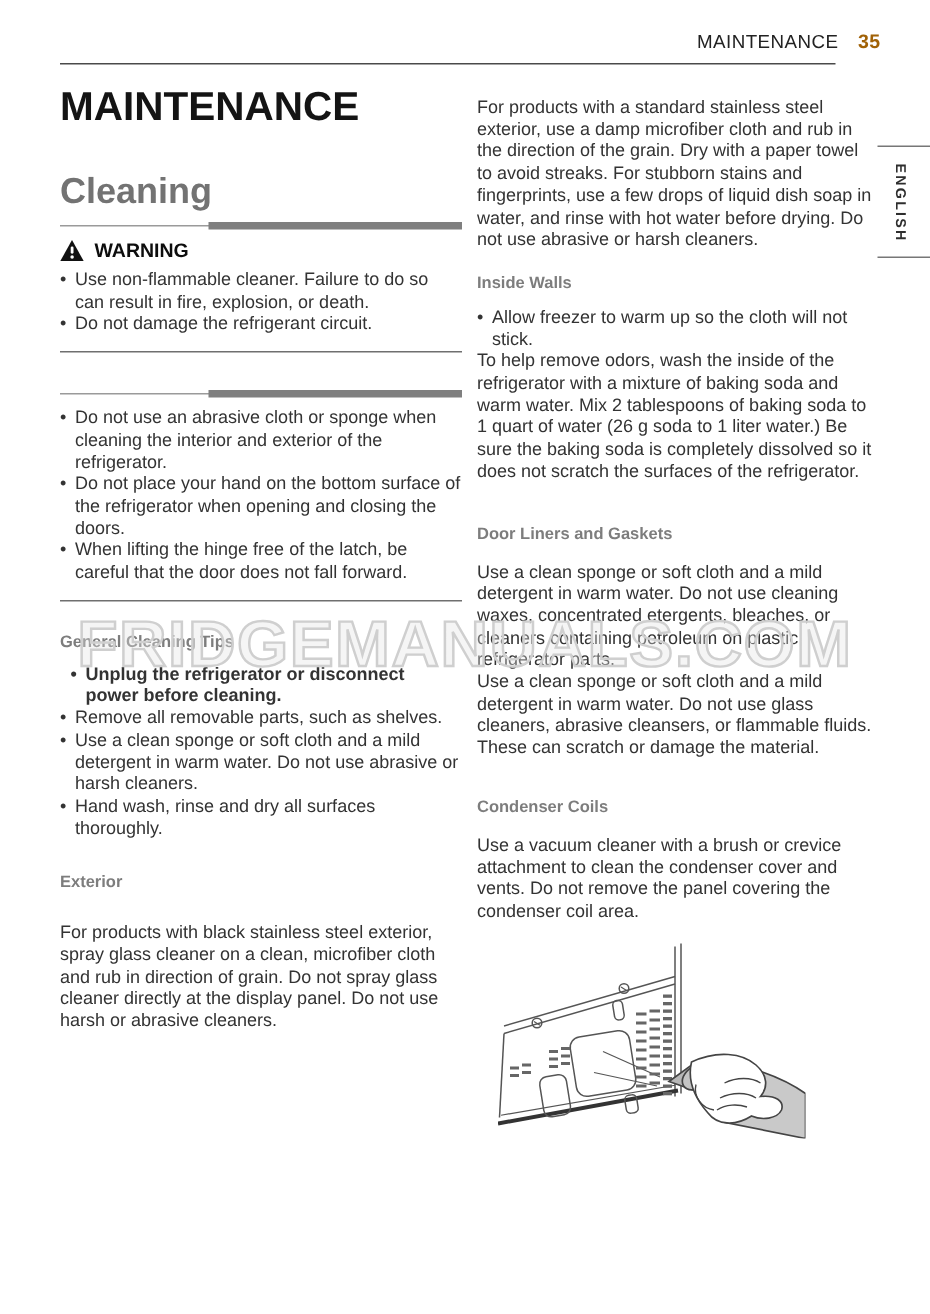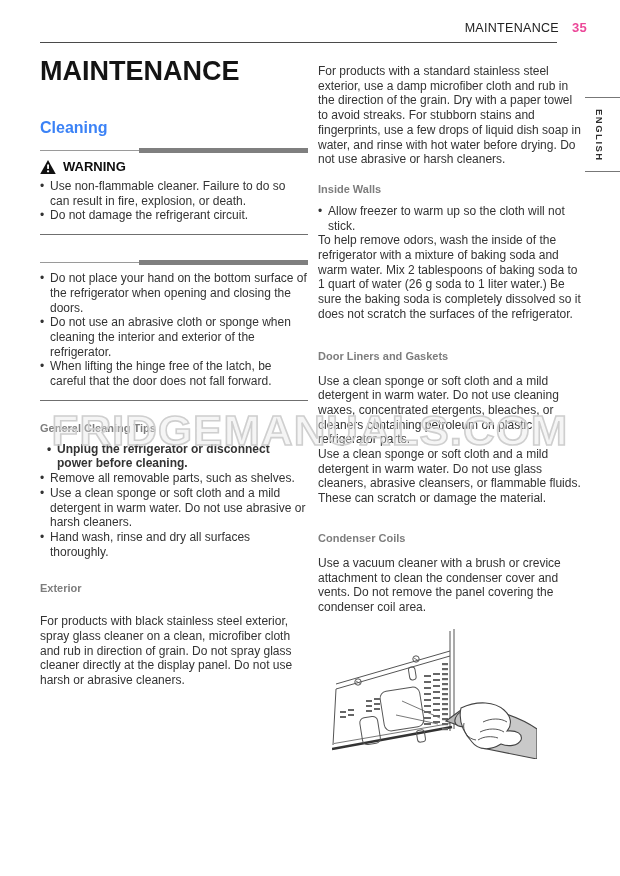--- a/index.html
+++ b/index.html
@@ -2,32 +2,32 @@
 <html><head>
 <meta charset="utf-8">
 <style>
   html,body { margin:0; padding:0; background:#ffffff; }
   .page {
     position:relative; width:620px; height:876px; background:#fff;
     font-family:"Liberation Sans", sans-serif; overflow:hidden; color:#333;
   }
   
   .header { position:absolute; top:20px; right:33px; font-size:12.5px; color:#222; letter-spacing:.3px; }
-  .header .pagenum { font-weight:bold; font-size:13px; margin-left:13px; color:#ec4899; }
+  .header .pagenum { font-weight:bold; font-size:13px; margin-left:13px; color:#a16207; }
   .header-rule { position:absolute; left:40px; top:42px; width:517px; height:1px; background:#4a4a4a; }
   
   .lang-line { position:absolute; left:585px; width:35px; height:1px; background:#777; }
   .lang-line.top { top:97px; } .lang-line.bot { top:171px; }
   .lang-text { position:absolute; left:594px; top:102px; height:66px; writing-mode:vertical-rl;
     font-size:9.5px; font-weight:bold; letter-spacing:1.5px; color:#2e2e2e; text-align:center; }
   
   .col-left  { position:absolute; left:40px;  top:54px; width:268px; }
   .col-right { position:absolute; left:318px; top:64px; width:264px; }
   .page-title { font-size:27px; font-weight:bold; color:#141414; margin:0; line-height:34px; }
-  .h2 { font-size:16px; font-weight:bold; color:#3b82f6; margin:27px 0 0 0; line-height:26px; }
+  .h2 { font-size:24px; font-weight:bold; color:#737373; margin:27px 0 0 0; line-height:26px; }
   .h3 { font-size:11px; font-weight:bold; color:#7d7d7d; margin:20px 0 8px 0; line-height:20px; }
   .h3.tight { margin-top:12px; }
   .txt, .blist { font-size:12px; line-height:14.7px; color:#333; }
   p.txt { margin:0; }
   
   .alert { position:relative; margin-top:9px; border-top:1px solid #9a9a9a; border-bottom:1px solid #6f6f6f; padding:8px 0 11px; }
   .alert .bar { position:absolute; top:-3px; right:0; width:63%; height:5px; background:#7f7f7f; }
   .alert-title { display:flex; align-items:center; gap:7px; font-weight:bold; font-size:13px; color:#0d0d0d; margin-bottom:5px; }
   .alert-title svg { flex:0 0 auto; }
   
@@ -78,22 +78,22 @@
       </div>
       <ul class="blist">
         <li>Use non-flammable cleaner. Failure to do so can result in fire, explosion, or death.</li>
         <li>Do not damage the refrigerant circuit.</li>
       </ul>
     </div>
 
     <div class="alert" style="margin-top:27px;">
       <div class="bar"></div>
       <ul class="blist">
+        <li>Do not use an abrasive cloth or sponge when cleaning the interior and exterior of the refrigerator.</li>
         <li>Do not place your hand on the bottom surface of the refrigerator when opening and closing the doors.</li>
-        <li>Do not use an abrasive cloth or sponge when cleaning the interior and exterior of the refrigerator.</li>
         <li>When lifting the hinge free of the latch, be careful that the door does not fall forward.</li>
       </ul>
     </div>
 
     <h3 class="h3 mt16" style="margin-top:17px; margin-bottom:4px;">General Cleaning Tips</h3>
     <div class="subbullet txt">Unplug the refrigerator or disconnect power before cleaning.</div>
     <ul class="blist">
       <li>Remove all removable parts, such as shelves.</li>
       <li>Use a clean sponge or soft cloth and a mild detergent in warm water. Do not use abrasive or harsh cleaners.</li>
       <li>Hand wash, rinse and dry all surfaces thoroughly.</li>

